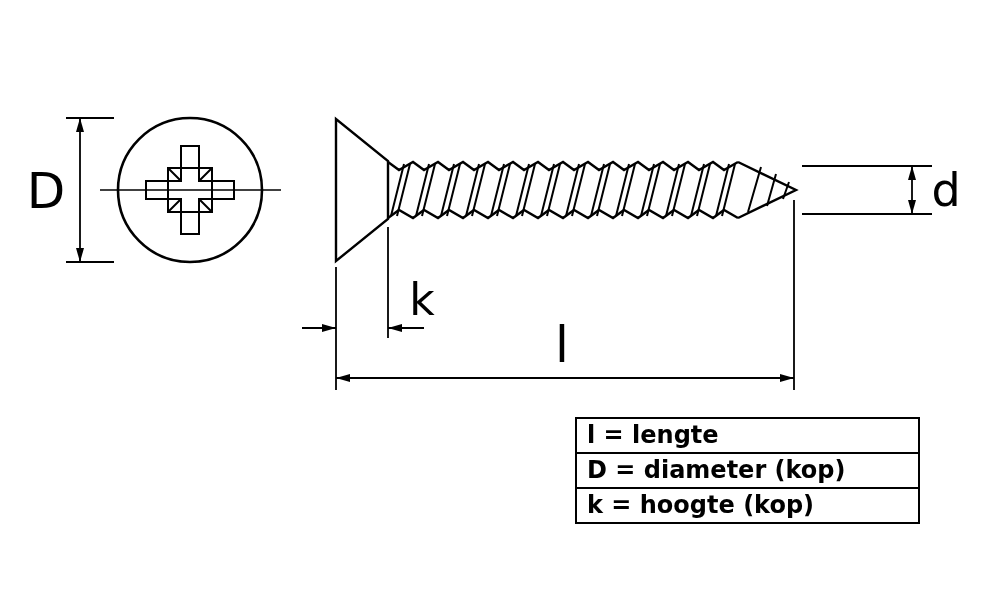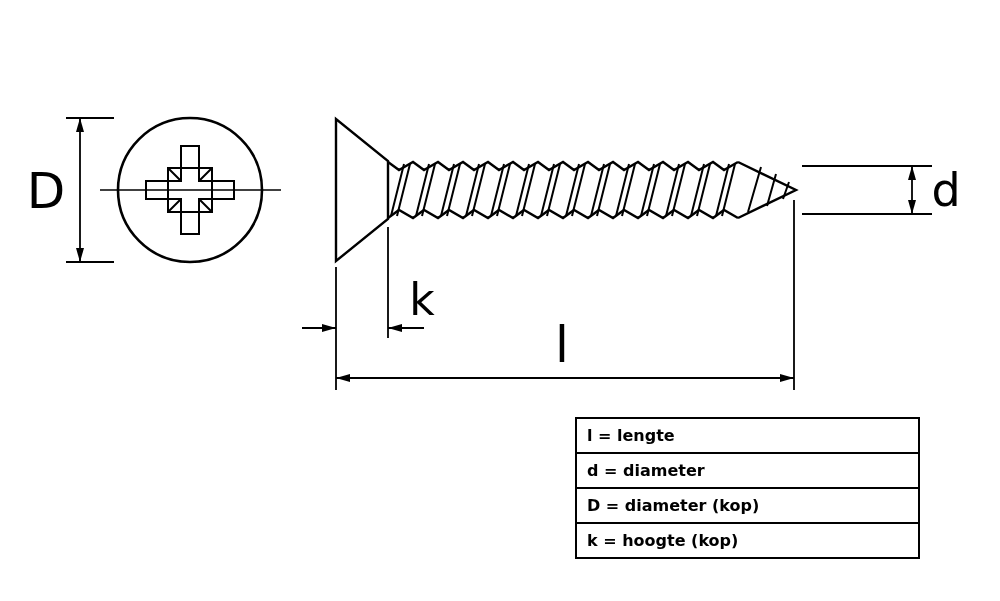--- a/index.html
+++ b/index.html
@@ -15,21 +15,21 @@
   .legend {
     position: absolute;
     left: 575px;
     top: 417px;
     width: 345px;
     border: 2px solid #000;
     background: #fff;
     box-sizing: border-box;
     font-family: "DejaVu Sans", sans-serif;
     font-weight: bold;
-    font-size: 16px;
+    font-size: 24px;
     color: #000;
   }
   .legend-row {
     height: 33px;
     line-height: 33px;
     padding-left: 10px;
     border-bottom: 2px solid #000;
     white-space: nowrap;
     overflow: hidden;
   }
@@ -103,23 +103,20 @@
       <text x="422" y="315" font-size="44" text-anchor="middle">k</text>
       <text x="562" y="362" font-size="50" text-anchor="middle">l</text>
     </g>
   </svg>
 
   <div class="legend">
     <div class="legend-row">
       <span>l = lengte</span>
     </div>
     <div class="legend-row">
-      <span>d = diameter</span>
-    </div>
-    <div class="legend-row">
       <span>D = diameter (kop)</span>
     </div>
     <div class="legend-row">
       <span>k = hoogte (kop)</span>
     </div>
   </div>
 
 </div>
 
 </body></html>

